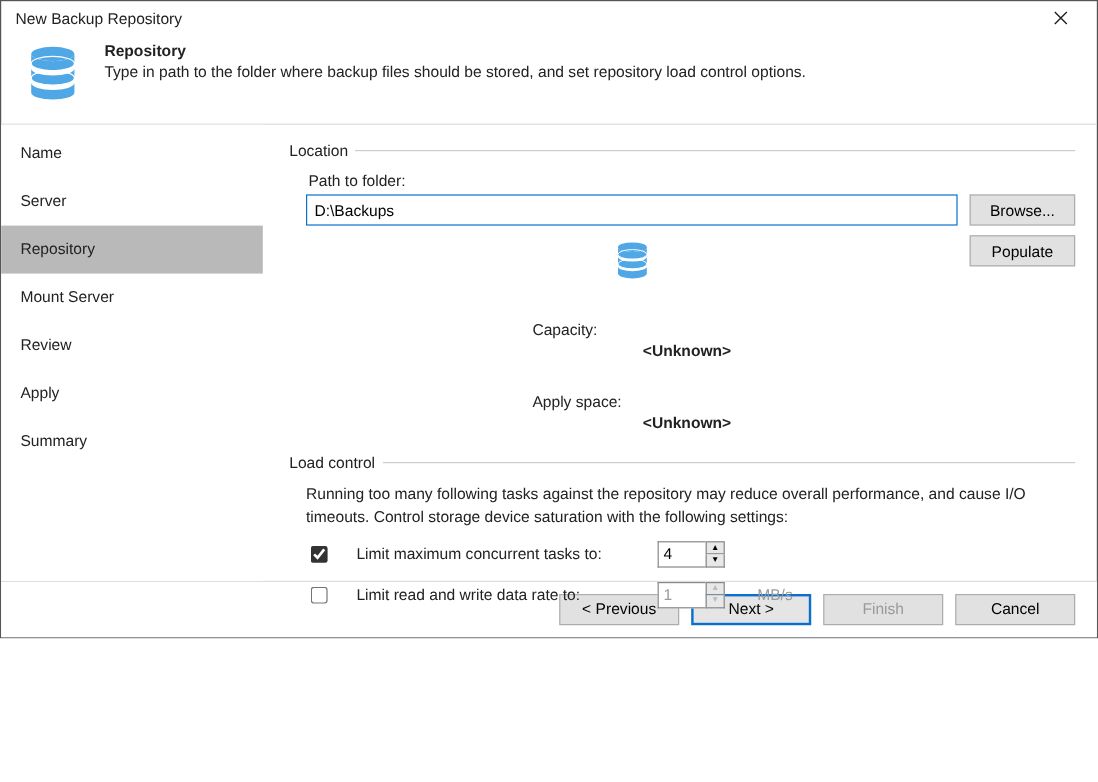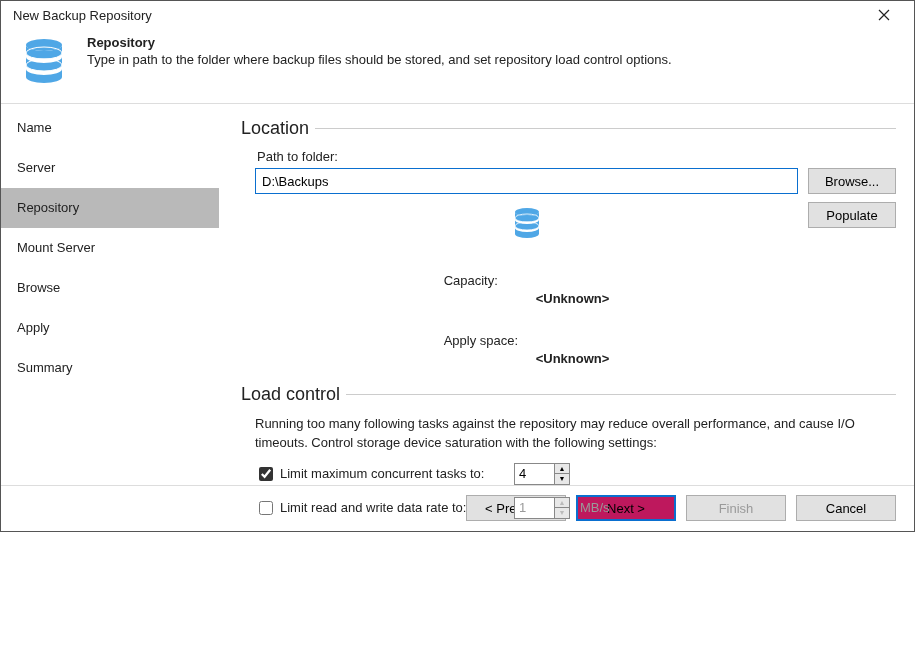--- a/index.html
+++ b/index.html
@@ -11,38 +11,38 @@
   .header { padding:6px 18px 18px 18px; display:flex; align-items:flex-start; gap:18px; }
   .head-text h1 { font-size:13px; font-weight:bold; margin:0 0 2px 0; }
   .head-text p { margin:0; font-size:13px; }
   .db-icon { display:block; flex:0 0 auto; }
   .body { flex:1 1 auto; display:flex; min-height:0; border-top:1px solid #ddd; border-bottom:1px solid #ddd; }
   .nav { width:218px; background:#fff; padding-top:4px; }
   .nav-item { height:40px; line-height:40px; padding:0 16px; font-size:13px; cursor:default; }
   .nav-item.sel { background:#b9b9b9; }
   .content { flex:1; padding:14px 18px 10px 22px; position:relative; display:flex; flex-direction:column; }
   fieldset.grp { border:none; border-top:1px solid #ccc; margin:0 0 18px 0; padding:10px 0 0 0; }
-  fieldset.grp > legend { padding:0 6px 0 0; font-size:18px; color:#222; }
+  fieldset.grp > legend { padding:0 6px 0 0; font-size:13px; color:#222; }
   .row { display:flex; align-items:center; gap:10px; }
   .path-row { align-items:center; margin-bottom:8px; }
   .loc-inner { padding-left:14px; }
   .loc-label { margin:0 0 4px 2px; }
   .path-input { flex:1; height:26px; border:1px solid #0a6fcf; padding:2px 6px; font:inherit; outline:none; }
   .btn { height:26px; min-width:88px; background:#e1e1e1; border:1px solid #adadad; font:inherit; cursor:default; padding:0 8px; }
   .btn.small { min-width:88px; }
   .btn.wide { min-width:100px; }
-  .btn.primary { border:2px solid #0a6fcf; background:#be185d; }
+  .btn.primary { border:2px solid #0a6fcf; background:#e5e5e5; }
   .btn:disabled { color:#9a9a9a; }
   .stats { display:flex; align-items:center; gap:14px; margin-top:4px;flex-direction:column; }
   .stats-lines { display:flex; flex-direction:column; gap:8px; }
   .stats-line { display:flex; gap:8px; align-items:center; }
   .stats-line .lab { width:84px; text-align:left; }
   .stats-line .val { font-weight:bold;margin-top:37px; }
   .lc-text { margin:0 0 10px 14px; line-height:1.45; max-width:640px; }
-  .chk-row { display:flex; align-items:center; gap:4px; margin:0 0 12px 14px; }
+  .chk-row { display:flex; align-items:center; gap:21px; margin:0 0 12px 14px; }
   .chk { width:14px; height:14px; accent-color:#333; }
   .chk-label { width:230px; }
   .spin { display:flex; align-items:center; }
   .spin input { width:40px; height:22px; border:1px solid #888; border-right:none; padding:0 4px; font:inherit; }
   .spin input:disabled { color:#9a9a9a; background:#fff; }
   .spin .btns { display:flex; flex-direction:column; }
   .spin .btns button { width:16px; height:11px; border:1px solid #888; background:#e8e8e8; padding:0; font-size:7px; line-height:7px; cursor:default; display:flex; align-items:center; justify-content:center; }
   .spin .btns button + button { border-top:none; }
   .spin .btns button:disabled { color:#bbb; }
   .unit { color:#9a9a9a; margin-left:6px; }
@@ -84,21 +84,21 @@
     </div>
   </div>
 
   <div class="body">
 
     <div class="nav">
       <div class="nav-item">Name</div>
       <div class="nav-item">Server</div>
       <div class="nav-item sel">Repository</div>
       <div class="nav-item">Mount Server</div>
-      <div class="nav-item">Browse</div>
+      <div class="nav-item">Review</div>
       <div class="nav-item">Apply</div>
       <div class="nav-item">Summary</div>
     </div>
 
     <div class="content">
 
       <fieldset class="grp">
         <legend>Location</legend>
         <div class="loc-inner">
           <div class="loc-label">Path to folder:</div>

